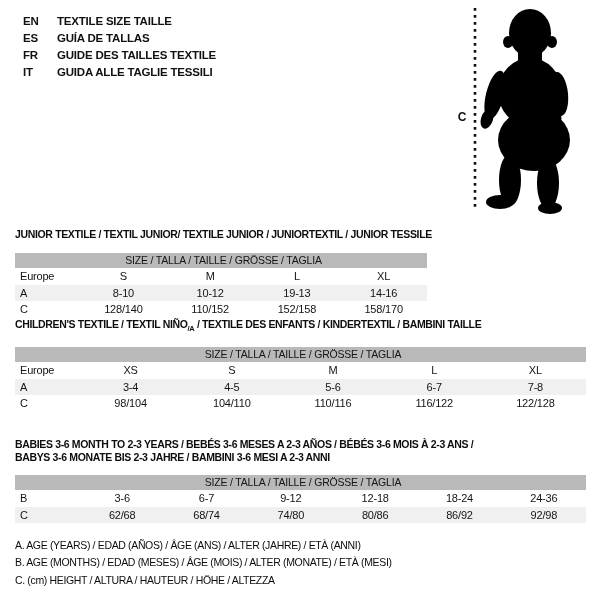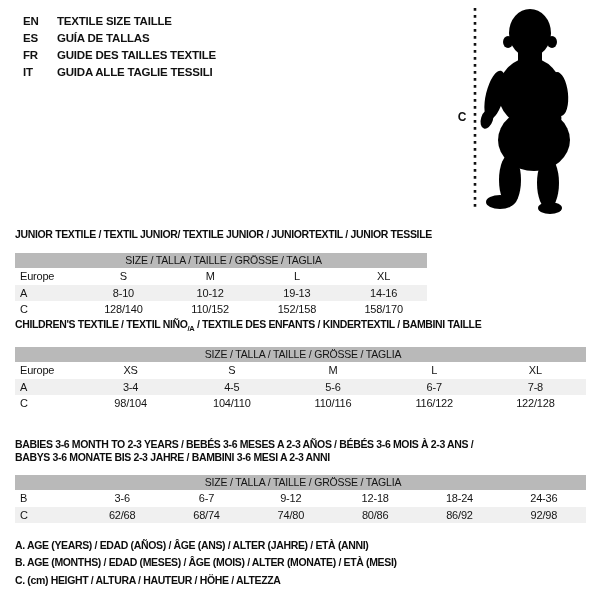--- a/index.html
+++ b/index.html
@@ -29,21 +29,21 @@
     font-size:10.5px;letter-spacing:-0.2px;color:#141414;box-sizing:border-box;text-align:center;}
   table{border-collapse:collapse;table-layout:fixed;font-size:11px;
     letter-spacing:-0.2px;color:#141414;}
   .t-junior{width:412px;}
   .t-wide{width:571px;}
   td{height:16.5px;text-align:center;padding:0;white-space:nowrap;overflow:hidden;}
   td.lbl{text-align:left;padding-left:5px;width:60px;margin-top:8px;}
   tr.shade{background:#f0f0f0;}
   
   .notes{position:absolute;left:0;top:323px;}
-  .note-line{font-weight:700;font-size:10.5px;letter-spacing:-0.35px;
+  .note-line{font-weight:400;font-size:10.5px;letter-spacing:-0.35px;
     line-height:17.3px;white-space:nowrap;color:#0d0d0d;}
 </style>
 </head>
 <body>
 
 <div class="canvas">
 
   <div class="lang-list">
     <div class="lang-row">
       <span class="lang-code">EN</span>

